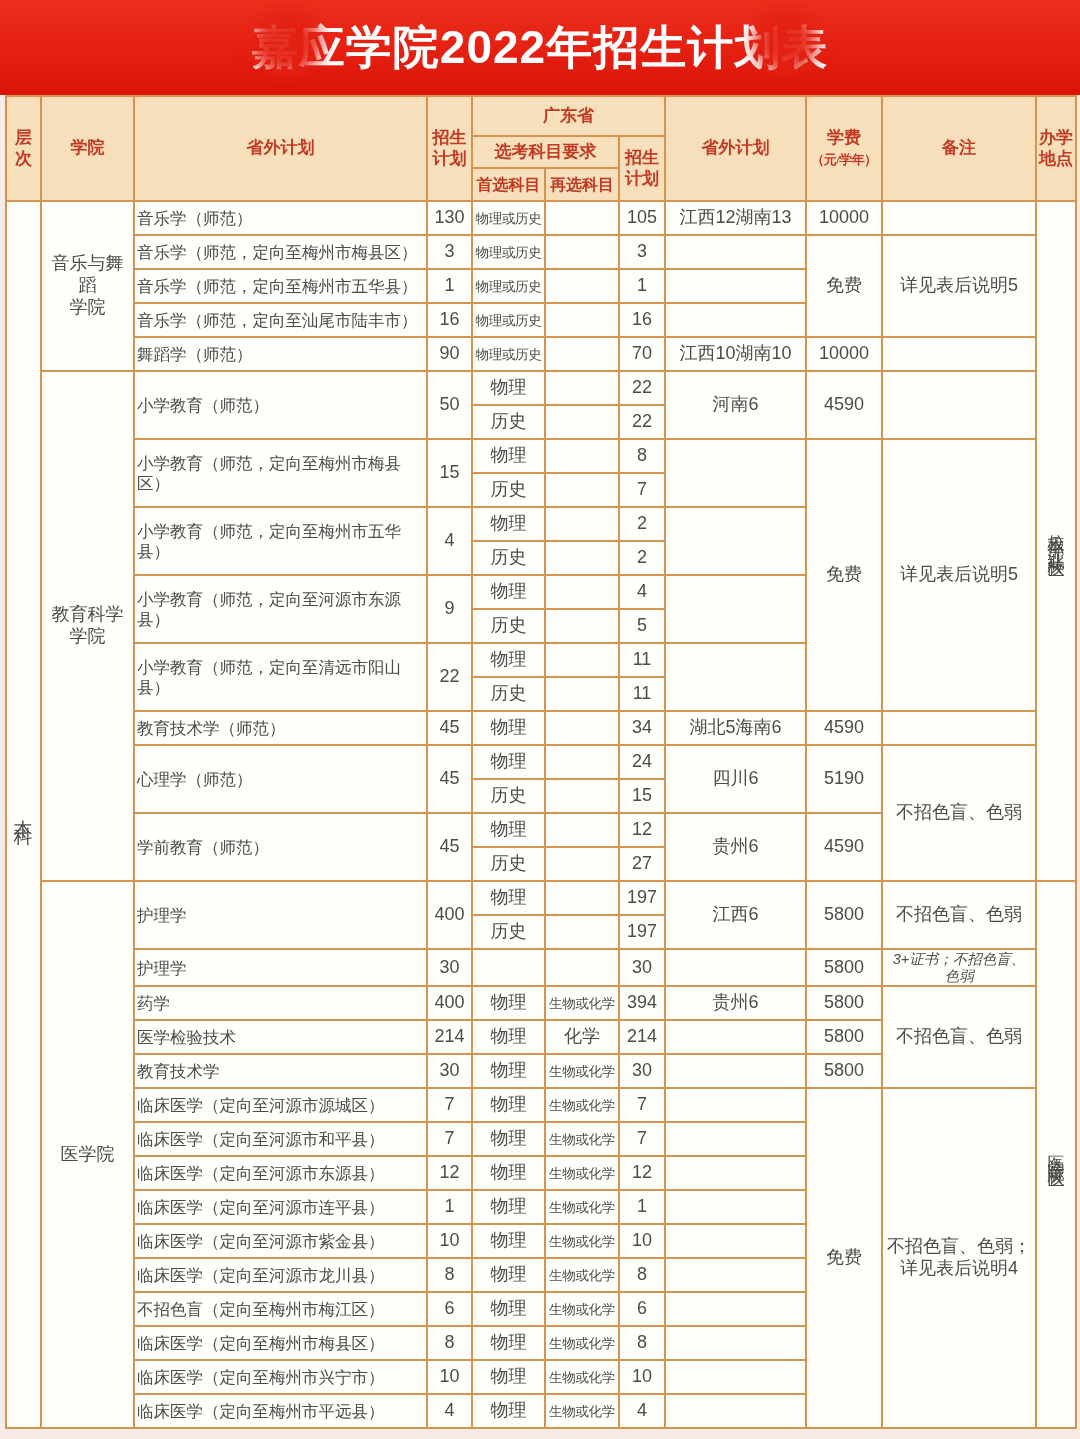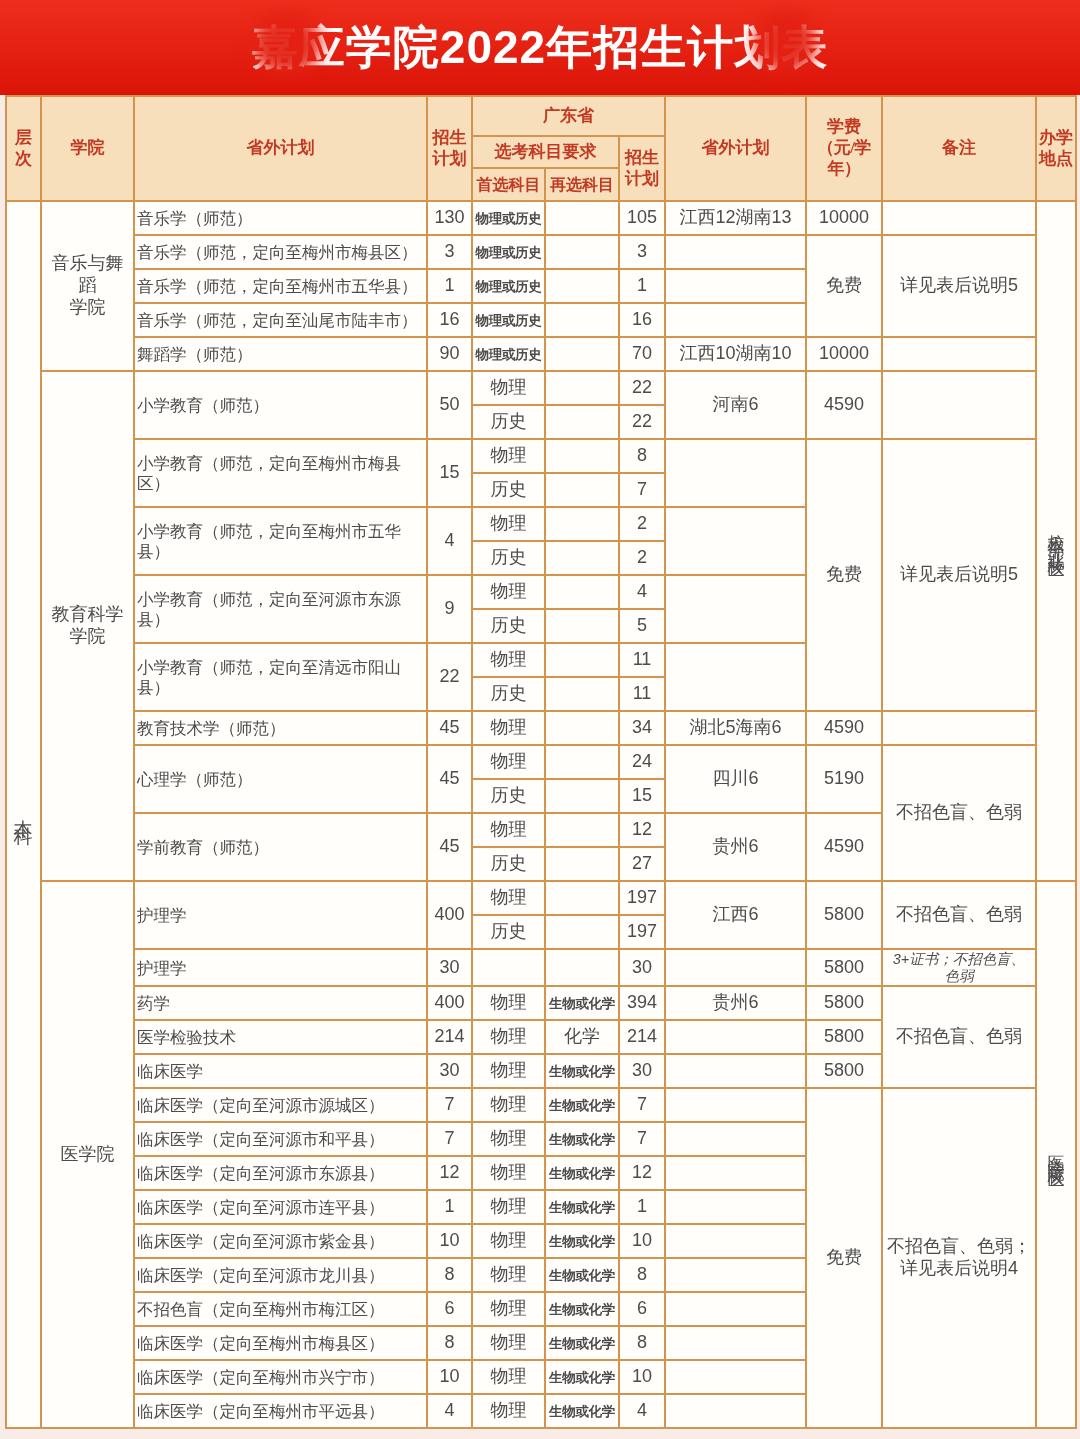--- a/index.html
+++ b/index.html
@@ -47,27 +47,27 @@
     overflow:hidden;padding:1px 2px;
   }
   table.adm th{
     background:var(--hdr-bg);color:var(--hdr-red);
     font-weight:bold;font-size:17px;font-family:Liberation Serif, serif;
   }
   thead tr.h1{height:40px;}
   thead tr.h2{height:32px;}
   thead tr.h3{height:33px;}
   thead tr.h3 th{font-size:16px;text-align:center;}
-  th .sm{font-size:17px;letter-spacing:-0.5px;}
+  th .sm{font-size:13px;letter-spacing:-0.5px;}
   tbody tr{height:34px;}
   tbody td{
     background:var(--cell-bg);color:var(--txt);font-size:18px;
   }
   tbody td.tl{text-align:left;font-size:16.5px;}
-  tbody td .cond{font-size:13.5px;letter-spacing:-0.3px;white-space:nowrap;font-weight:bold;}
+  tbody td .cond{font-size:13.5px;letter-spacing:-0.3px;white-space:nowrap;}
   tbody td.notesm{font-size:14.5px;line-height:1.15;font-style:italic;}
   .vspan{
     display:inline-block;writing-mode:vertical-rl;text-orientation:upright;
     line-height:1;
   }
   .vspan.lvl{font-size:19px;letter-spacing:8px;}
   .vspan.locv{font-size:17px;letter-spacing:4px;}
 </style>
 </head>
 <body>
@@ -320,21 +320,21 @@
         <tr>
           <td class="tl"><span>医学检验技术</span></td>
           <td><span>214</span></td>
           <td><span>物理</span></td>
           <td><span>化学</span></td>
           <td><span>214</span></td>
           <td><span></span></td>
           <td><span>5800</span></td>
         </tr>
         <tr>
-          <td class="tl"><span>临床医学</span></td>
+          <td class="tl"><span>教育技术学</span></td>
           <td><span>30</span></td>
           <td><span>物理</span></td>
           <td><span class="cond">生物或化学</span></td>
           <td><span>30</span></td>
           <td><span></span></td>
           <td><span>5800</span></td>
         </tr>
         <tr>
           <td class="tl"><span>临床医学（定向至河源市源城区）</span></td>
           <td><span>7</span></td>

